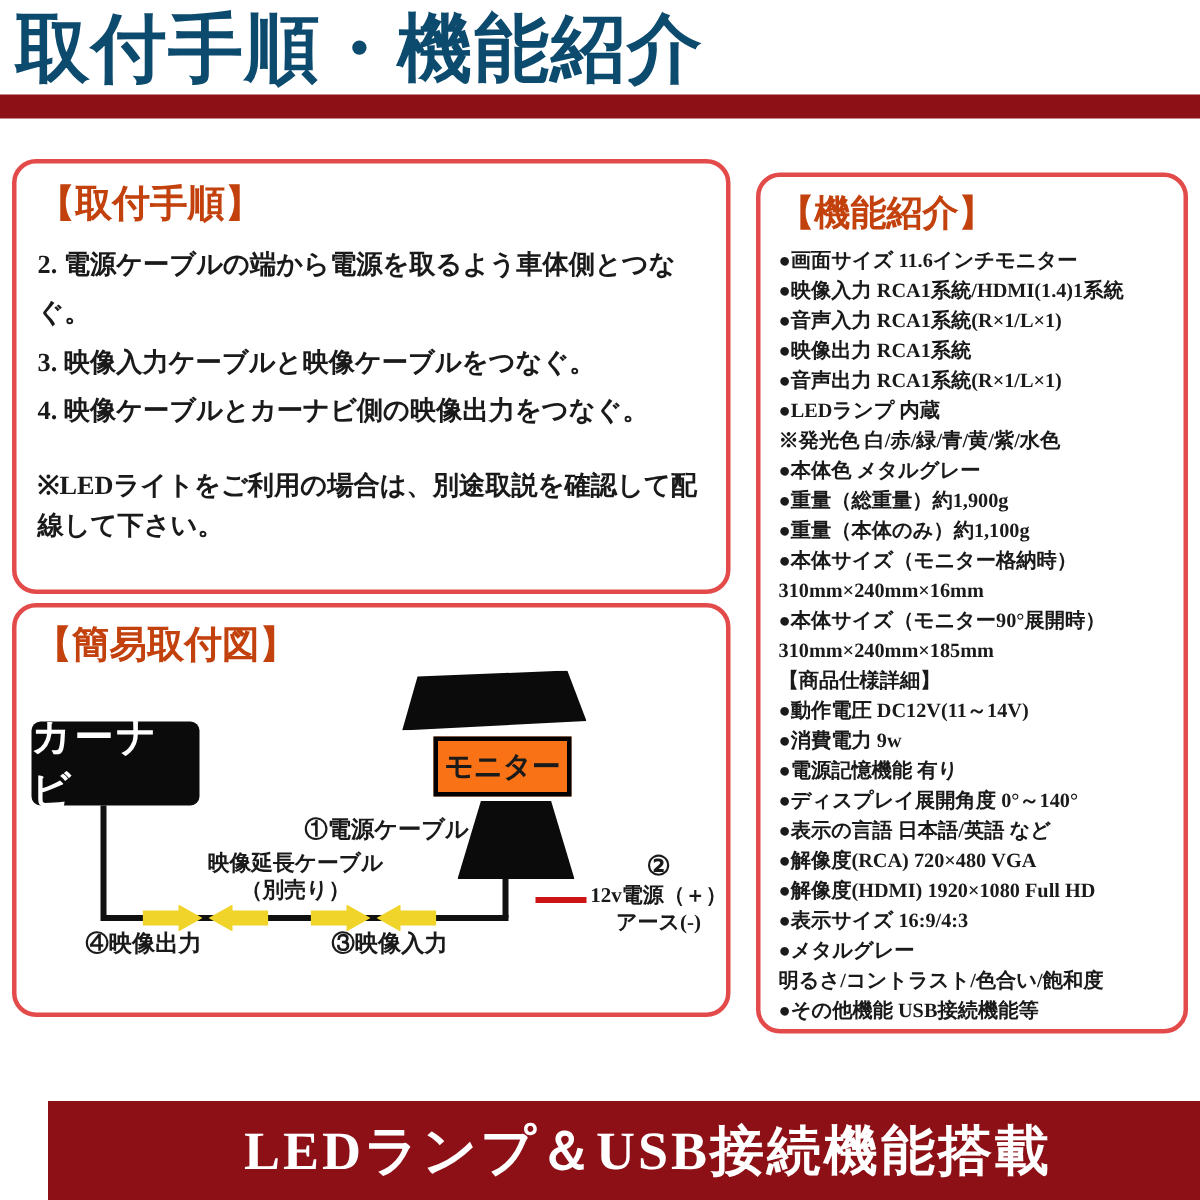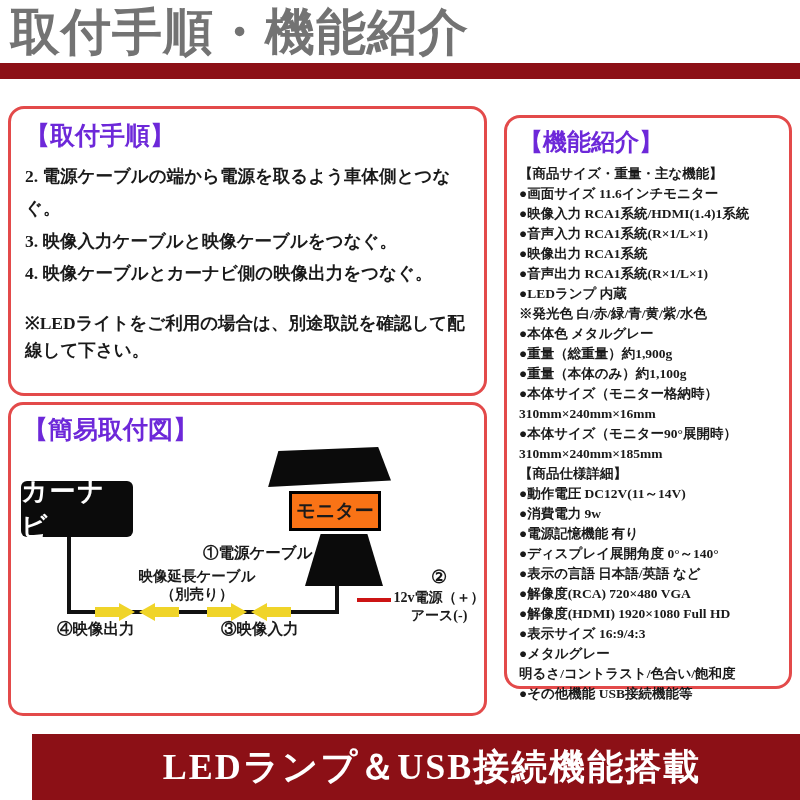--- a/index.html
+++ b/index.html
@@ -5,31 +5,31 @@
   * { margin:0; padding:0; box-sizing:border-box; }
   body { background:#ddd; }
   .page {
     position:relative; width:800px; height:800px; background:#fff;
     font-family:"Liberation Serif","DejaVu Serif",serif; color:#1a1a1a;
     overflow:hidden; margin:0 auto;
   }
   
   .header-title {
     position:absolute; left:10px; top:2px; font-size:50px; font-weight:700;
-    color:#737373; letter-spacing:1px; line-height:60px; white-space:nowrap;
+    color:#0c4a6e; letter-spacing:1px; line-height:60px; white-space:nowrap;
   }
   .header-bar { position:absolute; left:0; top:63px; width:800px; height:16px; background:#8c1016; }
   
   .panel {
     position:absolute; border:3px solid #e34a4a; border-radius:16px; background:#fff;
   }
   .panel-install { left:8px; top:106px; width:479px; height:290px; padding:10px 14px; }
-  .panel-diagram { left:8px; top:402px; width:479px; height:314px;border-radius:15px; }
+  .panel-diagram { left:8px; top:402px; width:479px; height:276px; }
   .panel-features { left:504px; top:115px; width:288px; height:574px; padding:8px 12px; }
-  .panel-title { font-size:25px; font-weight:700; color:#6d28d9; }
+  .panel-title { font-size:25px; font-weight:700; color:#c2410c; }
   
   .steps { margin-top:8px; }
   .steps div { font-size:17.5px; font-weight:700; line-height:1.85; }
   .install-note { margin-top:20px; font-size:17.5px; font-weight:700; line-height:1.55; }
   
   .diag-title { position:absolute; left:12px; top:8px; }
   .car-navi {
     position:absolute; left:10px; top:76px; width:112px; height:56px; background:#0b0b0b;
     color:#fff; border-radius:6px; display:flex; align-items:center; justify-content:center;
     font-size:26px; font-weight:700; letter-spacing:2px;
@@ -121,21 +121,20 @@
       <div class="ln">12v電源（＋）</div>
       <div class="ln">アース(-)</div>
     </div>
     <div class="diag-label lbl-video-out">④映像出力</div>
     <div class="diag-label lbl-video-in">③映像入力</div>
   </div>
 
   <div class="panel panel-features">
     <div class="panel-title features-title">【機能紹介】</div>
     <div class="feature-lines">
-        <div>【商品サイズ・重量・主な機能】</div>
         <div>●画面サイズ 11.6インチモニター</div>
         <div>●映像入力 RCA1系統/HDMI(1.4)1系統</div>
         <div>●音声入力 RCA1系統(R×1/L×1)</div>
         <div>●映像出力 RCA1系統</div>
         <div>●音声出力 RCA1系統(R×1/L×1)</div>
         <div>●LEDランプ 内蔵</div>
         <div>※発光色 白/赤/緑/青/黄/紫/水色</div>
         <div>●本体色 メタルグレー</div>
         <div>●重量（総重量）約1,900g</div>
         <div>●重量（本体のみ）約1,100g</div>

